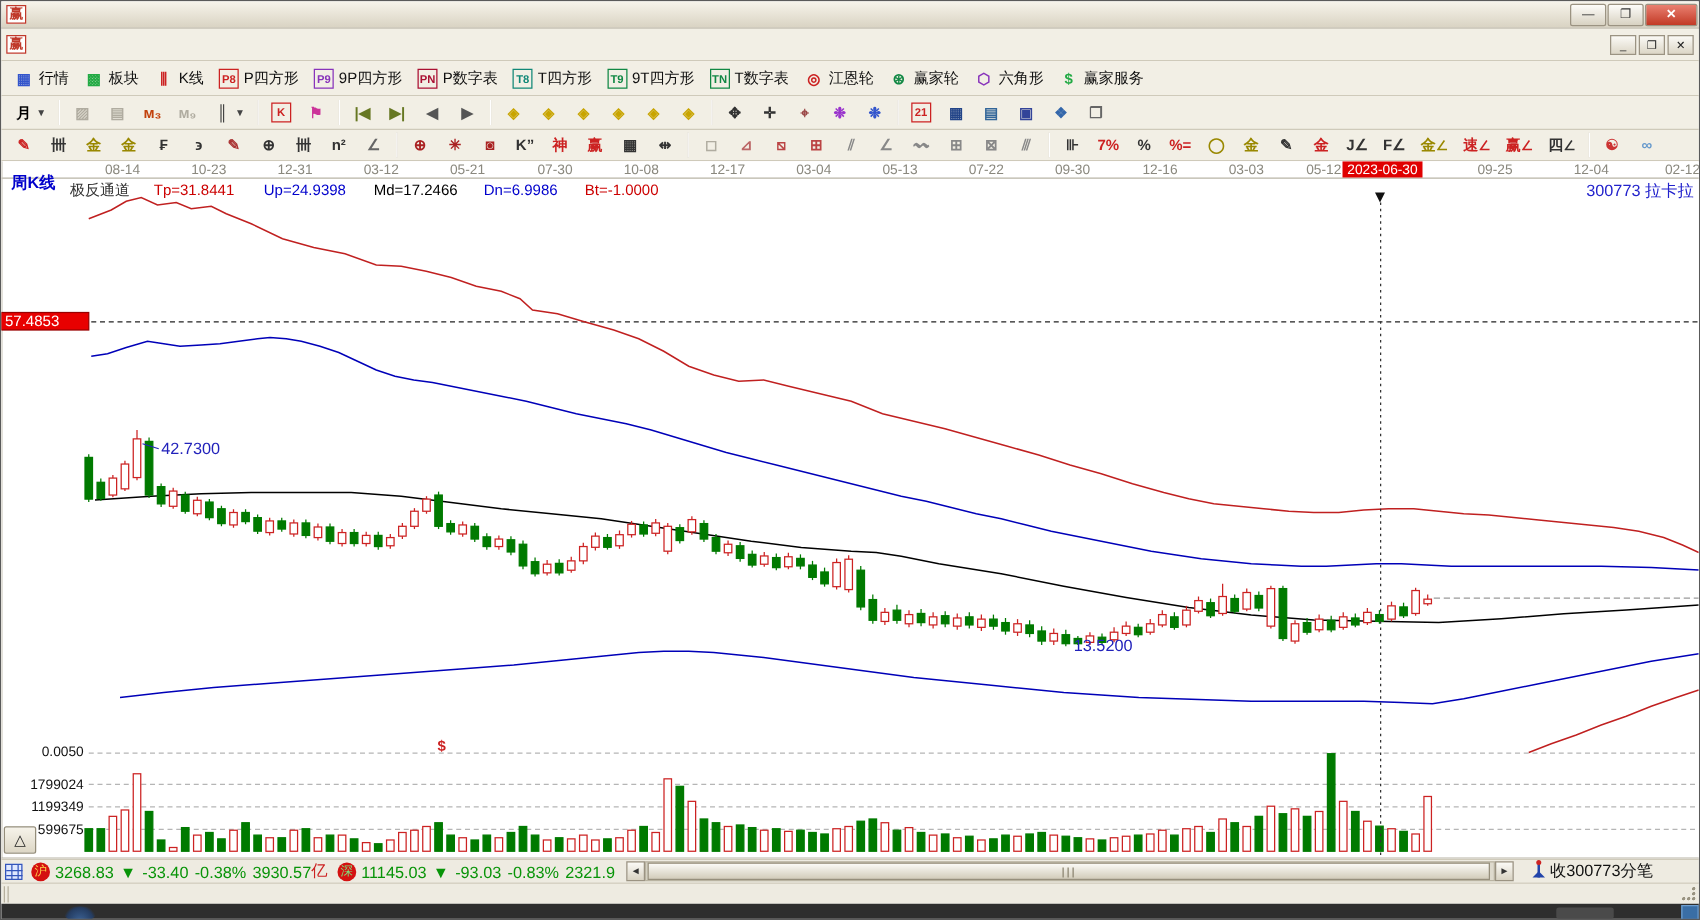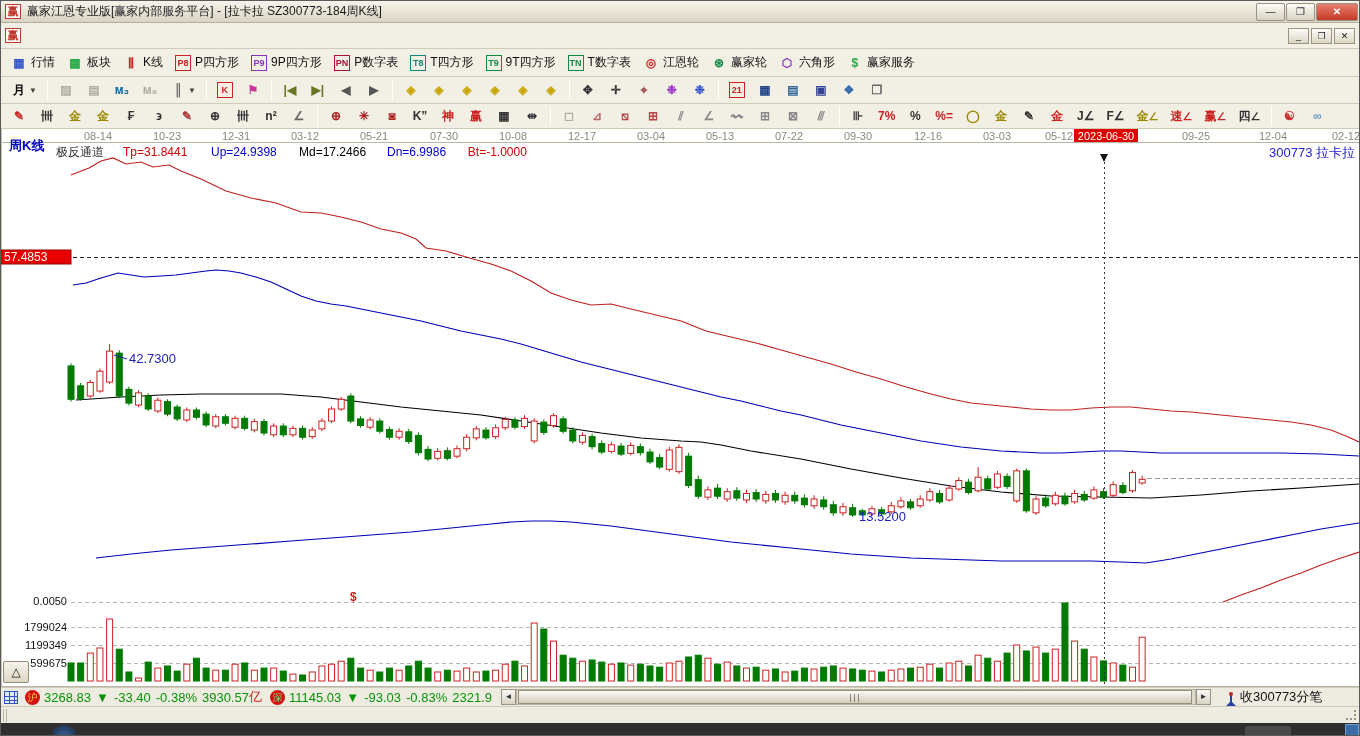--- a/index.html
+++ b/index.html
@@ -73,21 +73,21 @@
   .sb-arrow { width:15px; height:16px; background:linear-gradient(#fbfaf6,#d8d2c2); border:1px solid #9b9382;
     font-size:8px; line-height:14px; text-align:center; color:#333; }
   .sb-track { width:680px; height:16px; background:#dedacd; border:1px solid #b9b3a1; position:relative; }
   .sb-thumb { position:absolute; left:1px; top:0; width:674px; height:14px;
     background:linear-gradient(#fbfaf6,#d2ccba); border:1px solid #968f7c; }
   .sb-grip { position:absolute; left:50%; top:3px; width:10px; height:8px; margin-left:-5px;
     background:
      linear-gradient(#8b8470,#8b8470) 0 0/1px 8px no-repeat,
      linear-gradient(#8b8470,#8b8470) 4px 0/1px 8px no-repeat,
      linear-gradient(#8b8470,#8b8470) 8px 0/1px 8px no-repeat; }
-  #feed-label { display:flex; align-items:flex-end; margin-left:14px; font-size:13px; color:#111; }
+  #feed-label { display:flex; align-items:flex-start; margin-left:14px; font-size:13px; color:#111; }
   .antenna { width:12px; height:14px; position:relative; margin-right:3px; }
   .antenna:before { content:""; position:absolute; left:5px; top:2px; width:2px; height:12px; background:#2244aa; }
   .antenna:after { content:""; position:absolute; left:1px; bottom:0; border-left:5px solid transparent;
     border-right:5px solid transparent; border-bottom:5px solid #2244aa; }
   .antenna-dot { position:absolute; left:4px; top:0; width:4px; height:4px; border-radius:50%; background:#cc2222; }
   
   #statusbar { position:absolute; left:0; top:705px; width:1360px; height:17px; background:#eeebe1;
     border-top:1px solid #cfcaba; display:flex; align-items:center; font-size:12px; color:#111; }
   .grip { width:4px; height:13px; margin:0 4px 0 2px;
     background:linear-gradient(#b6b09e,#b6b09e) 0 0/1px 13px no-repeat,
@@ -106,21 +106,20 @@
   #taskbar .tray { position:absolute; right:70px; top:3px; width:46px; height:9px; background:#4a4a4a; border-radius:2px; }
   #taskbar .corner-app { position:absolute; right:2px; top:1px; width:14px; height:12px; background:#3a6ea5; border:1px solid #6e9ecf; }
 </style>
 </head>
 <body>
 
 <div id="screen">
 
   <div id="titlebar">
     <div class="app-logo">赢</div>
-    <span>赢家江恩专业版[赢家内部服务平台] - [拉卡拉  SZ300773-184周K线]</span>
     <div id="win-buttons">
       <div class="win-btn">—</div>
       <div class="win-btn">❐</div>
       <div class="win-btn close">✕</div>
     </div>
   </div>
 
   <div id="menubar">
     <div class="app-logo">赢</div>
     <div id="mdi-buttons">
@@ -190,21 +189,21 @@
         <span class="dd-arrow">▼</span>
       </div>
       <div class="tb-sep"></div>
       <div class="tb-btn">
         <span class="tb-ico" style="color: rgb(176, 172, 160);">▨</span>
       </div>
       <div class="tb-btn">
         <span class="tb-ico" style="color: rgb(176, 172, 160);">▤</span>
       </div>
       <div class="tb-btn">
-        <span class="tb-ico" style="color: #0369a1;">м₃</span>
+        <span class="tb-ico" style="color: #c2410c;">м₃</span>
       </div>
       <div class="tb-btn">
         <span class="tb-ico" style="color: rgb(176, 172, 160);">м₉</span>
       </div>
       <div class="tb-btn">
         <span class="tb-ico" style="color: rgb(51, 51, 51);">║</span>
         <span class="dd-arrow">▼</span>
       </div>
       <div class="tb-sep"></div>
       <div class="tb-btn">

